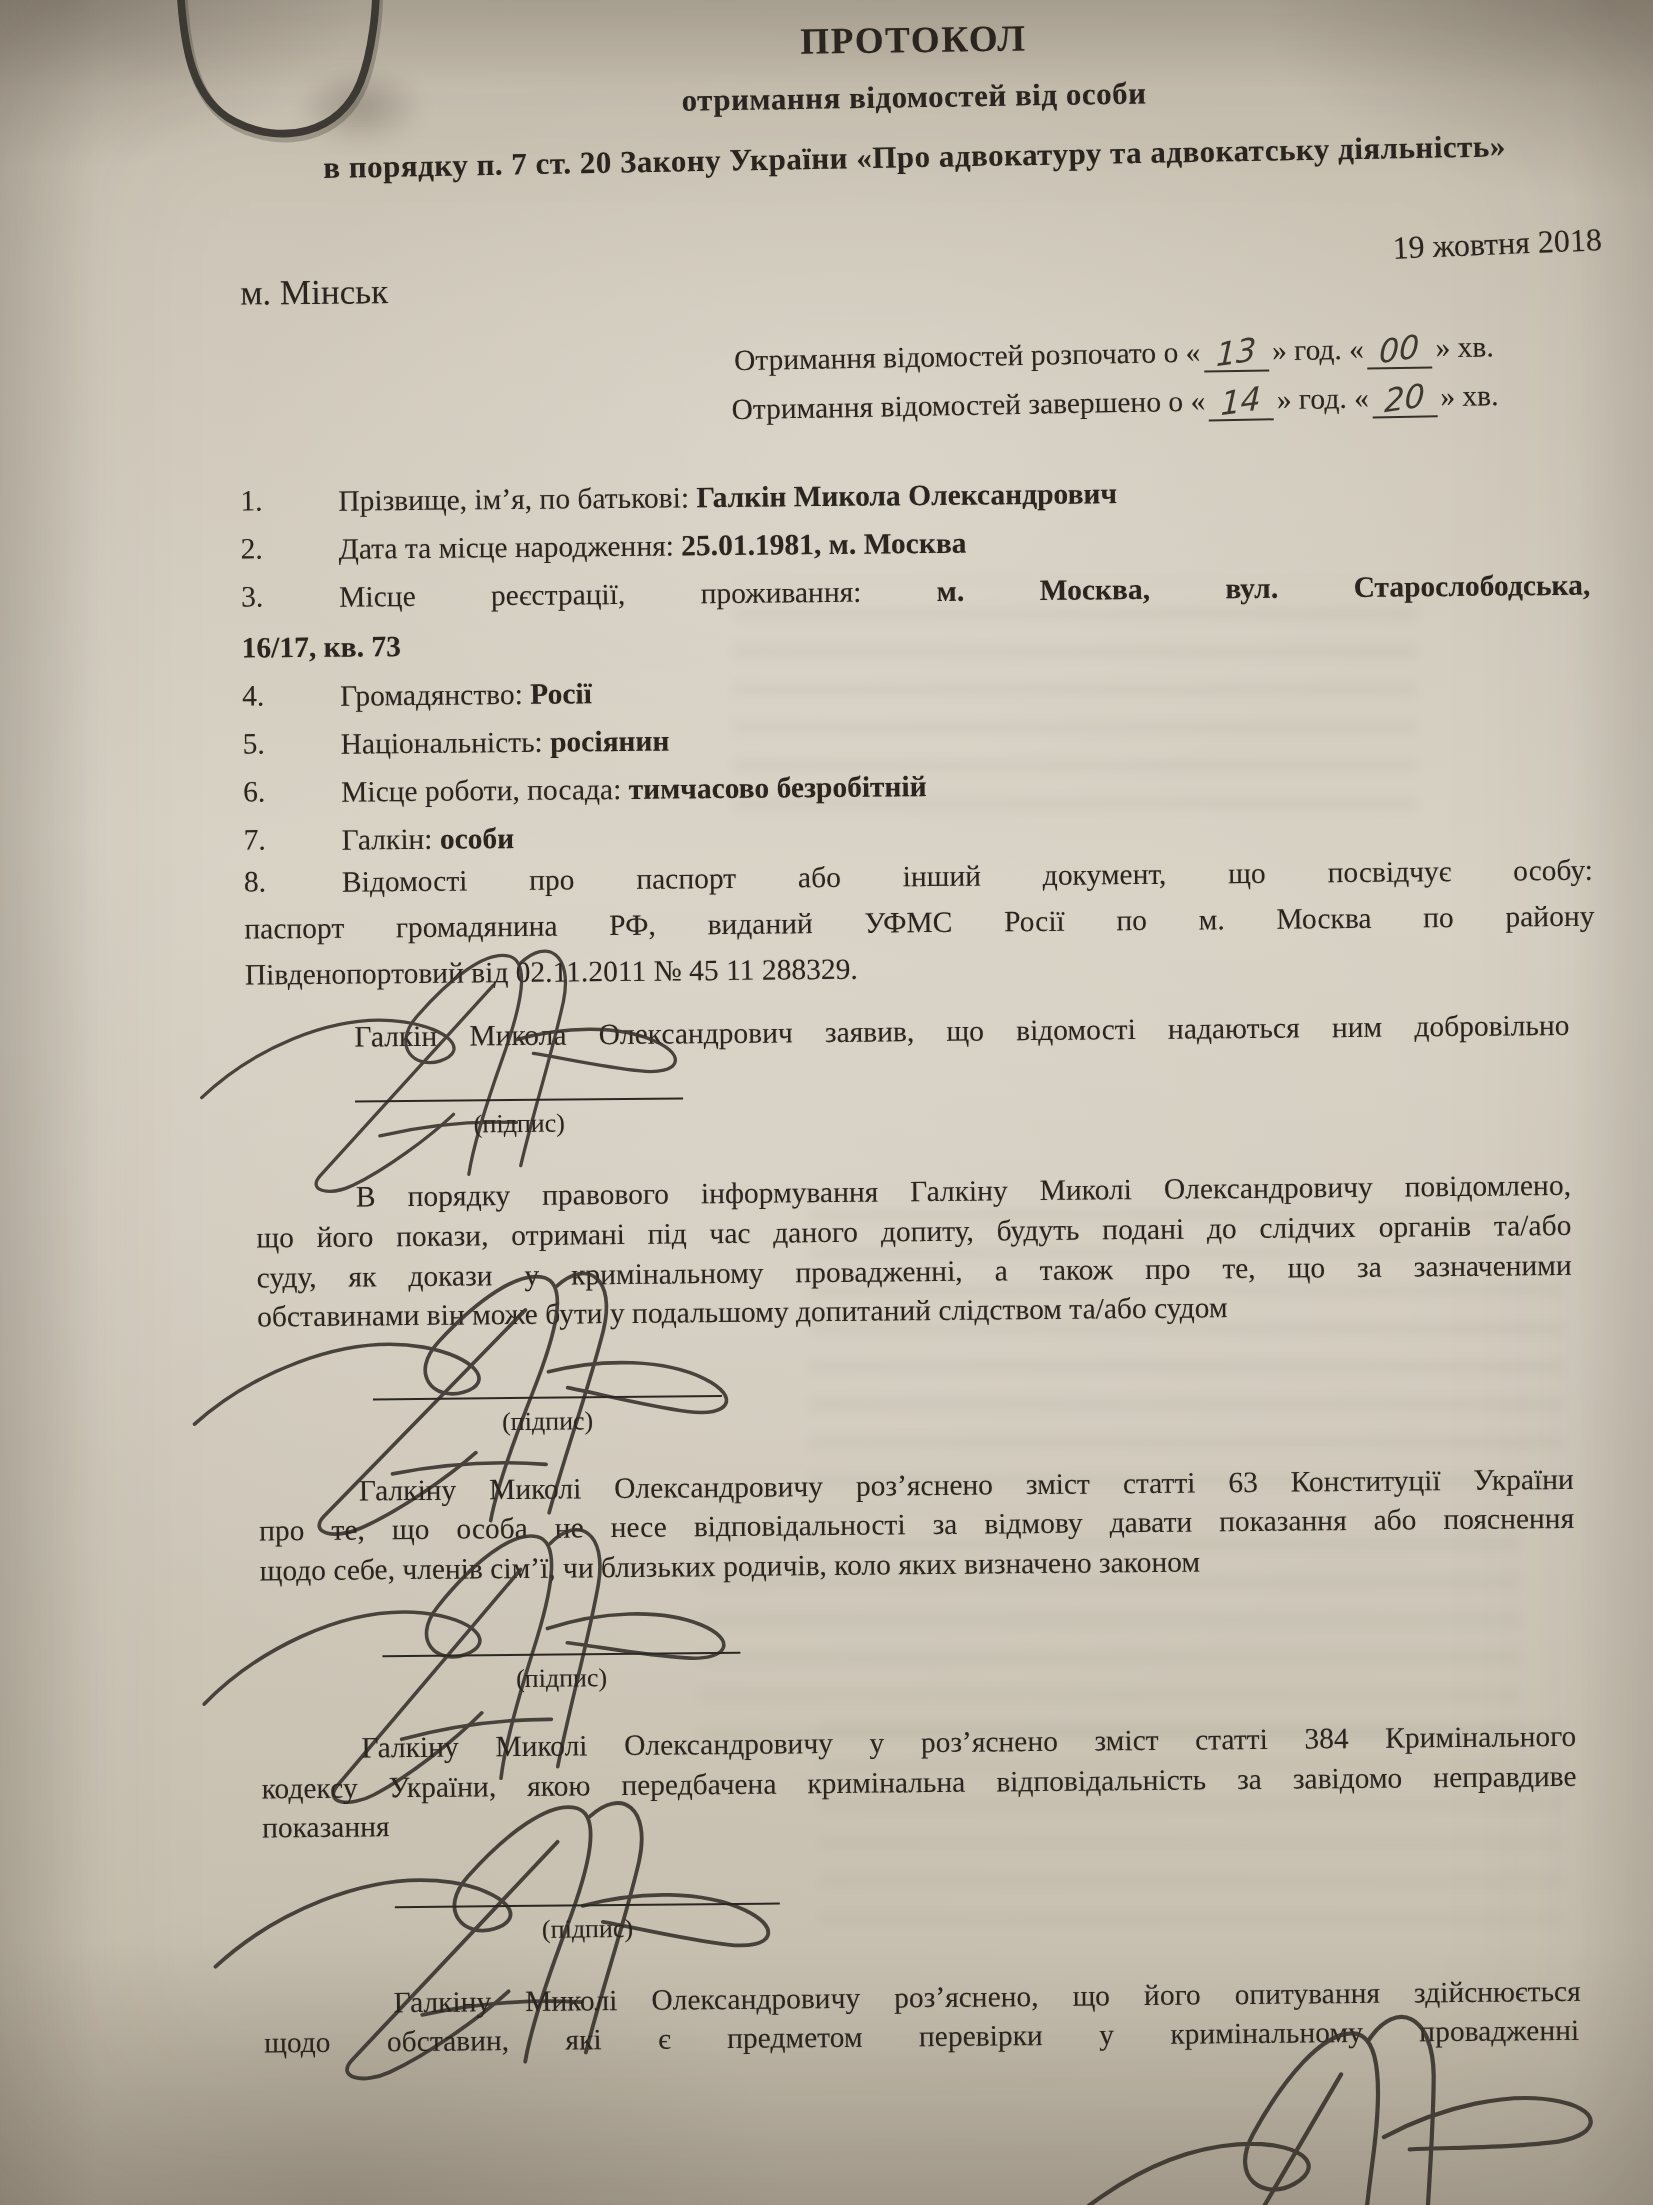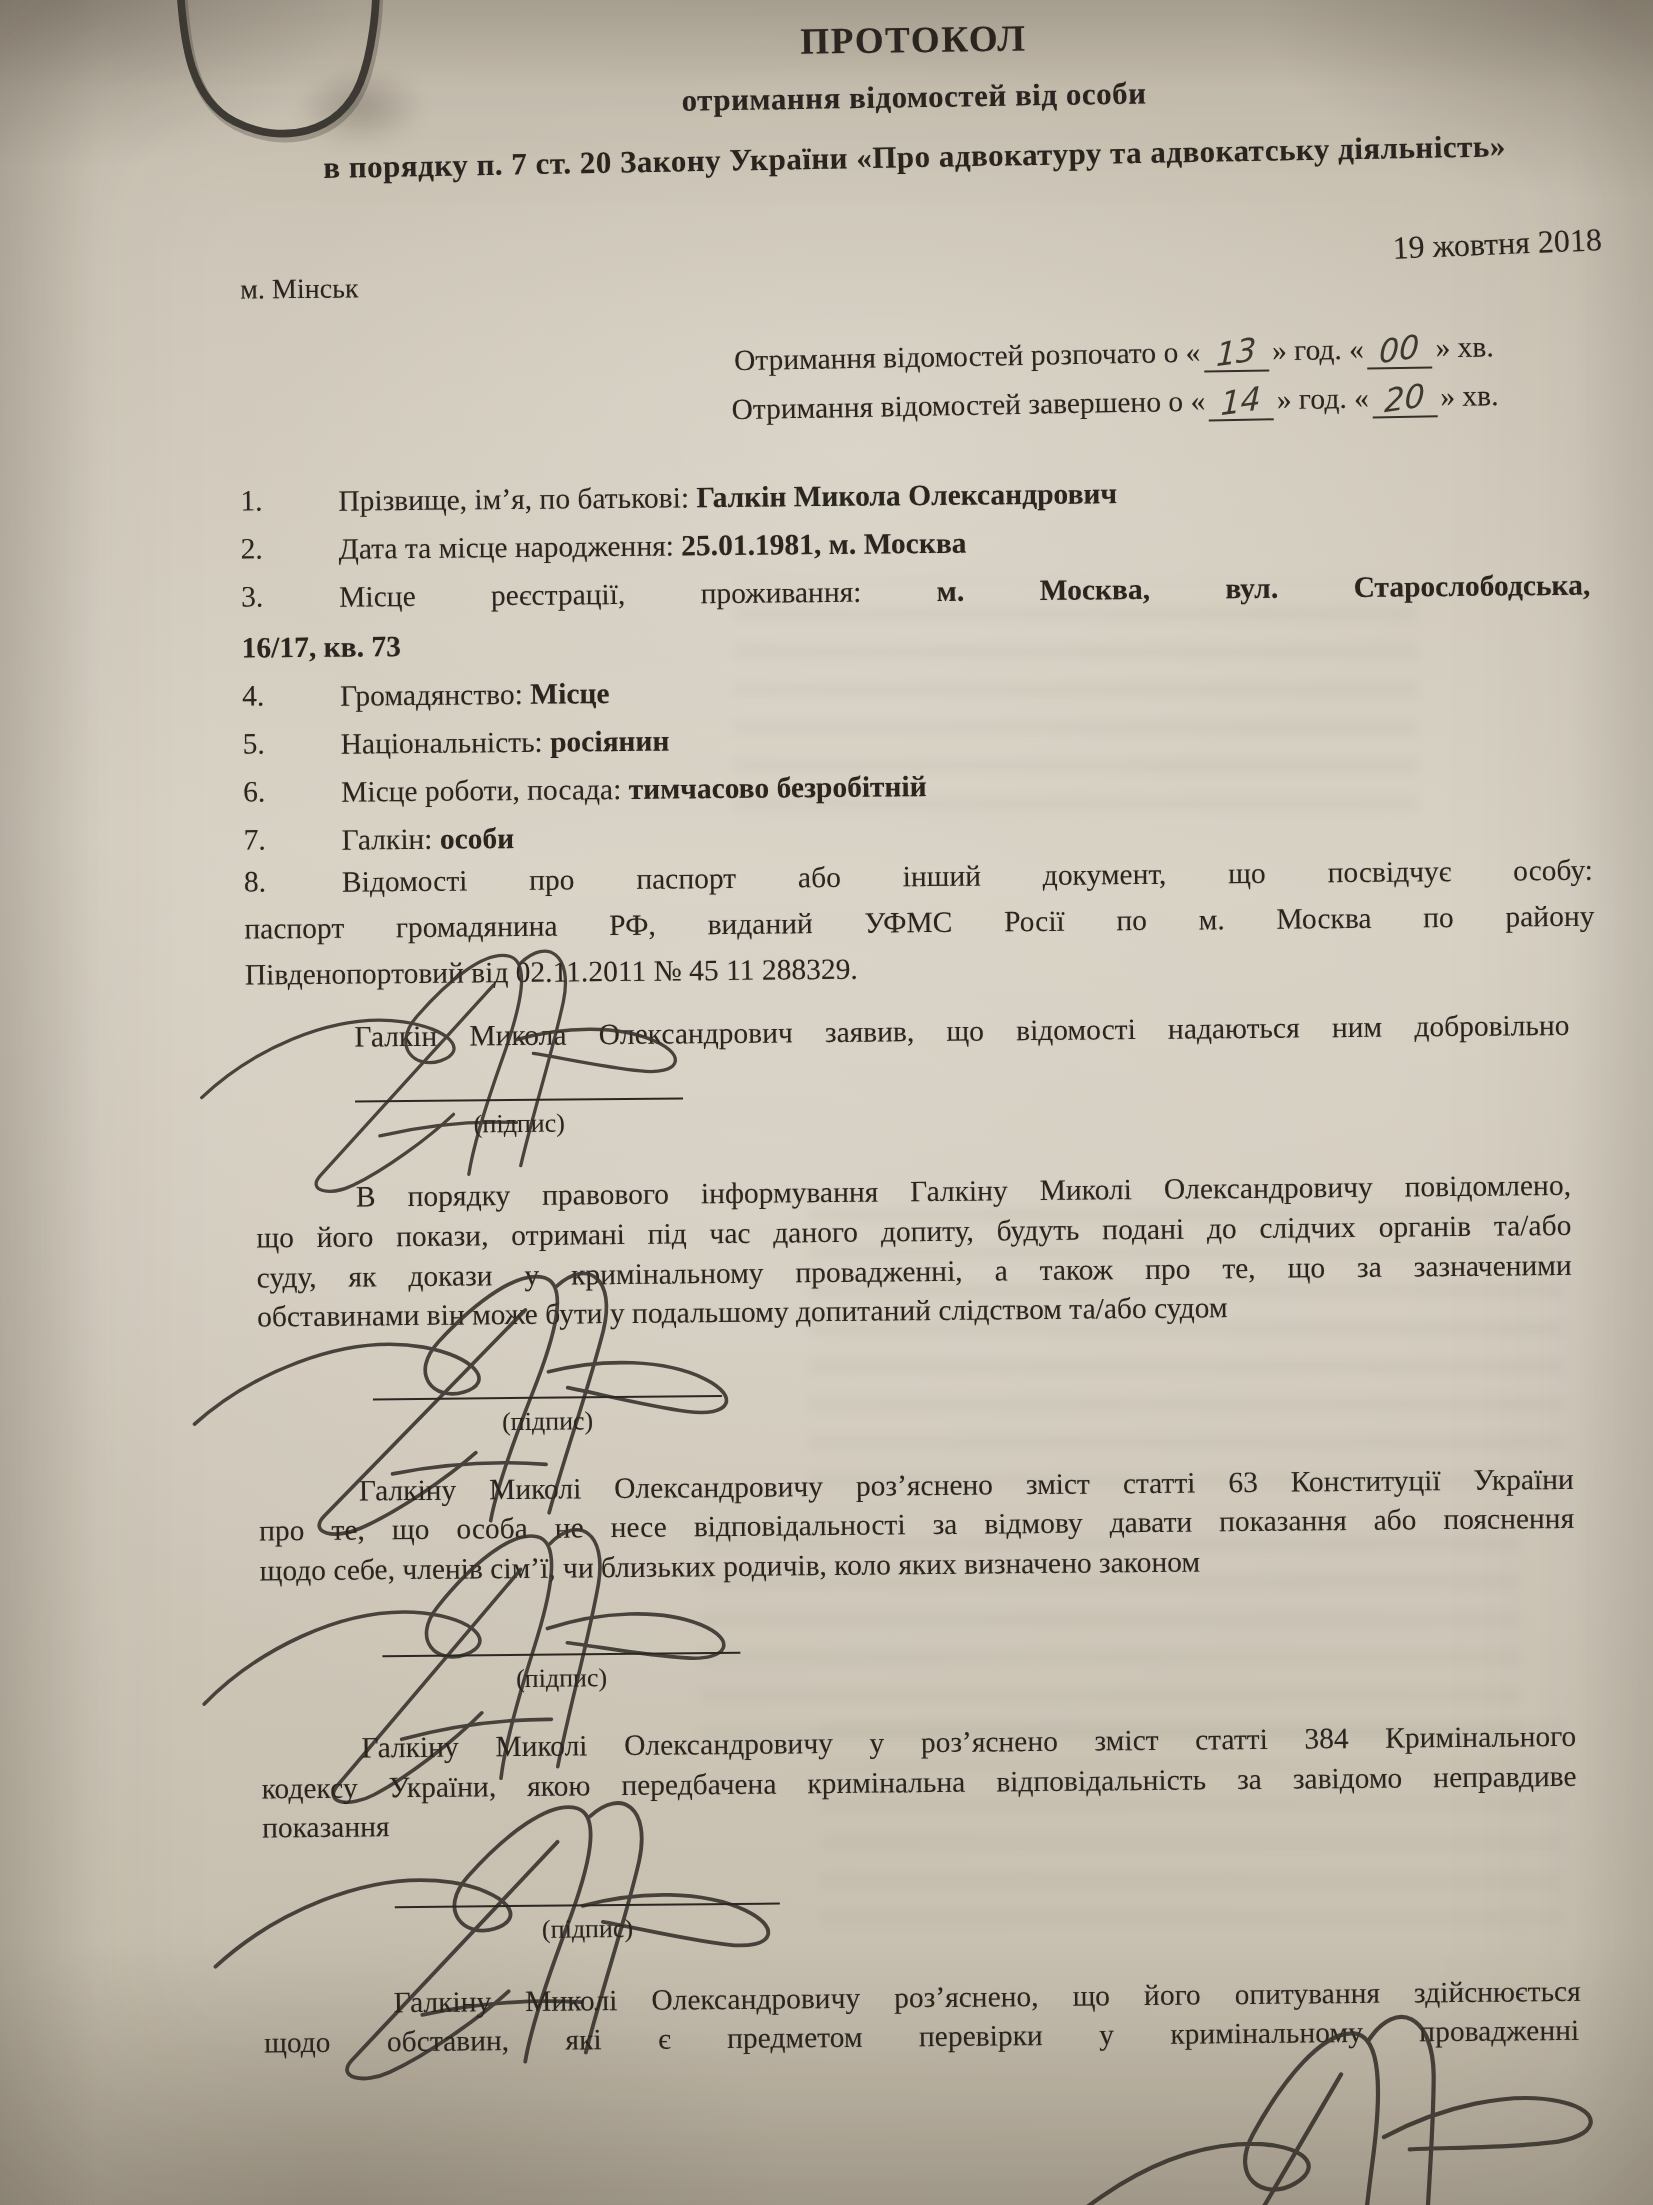--- a/index.html
+++ b/index.html
@@ -52,42 +52,42 @@
   <div class="ghost" style="left:809px;top:1192px;width:755px;height:295px;"></div>
   <div class="ghost" style="left:700px;top:1510px;width:820px;height:230px;"></div>
   <div class="ghost" style="left:820px;top:1717px;width:744px;height:208px;opacity:.08;"></div>
 
   <div id="sheet">
 
     <div class="title t1">ПРОТОКОЛ</div>
     <div class="title t2">отримання відомостей від особи</div>
     <div class="title t3">в порядку п. 7 ст. 20 Закону України «Про адвокатуру та адвокатську діяльність»</div>
 
-    <div class="line" style="left:246px;top:267px;font-size:28px;">м. Мінськ</div>
+    <div class="line" style="left:246px;top:267px;font-size:35px;">м. Мінськ</div>
     <div class="line" style="left:1324px;top:233px;width:284px;text-align:right;font-size:32px;transform:rotate(-1.8deg);">19 жовтня 2018</div>
 
     <div class="line time" style="left:739px;top:337px;">
       <span>Отримання відомостей розпочато о «</span><span class="hand"><i>13</i></span><span>» год. «</span><span class="hand"><i>00</i></span><span>» хв.</span>
     </div>
     <div class="line time" style="left:736px;top:386px;">
       <span>Отримання відомостей завершено о «</span><span class="hand"><i>14</i></span><span>» год. «</span><span class="hand"><i>20</i></span><span>» хв.</span>
     </div>
 
     <div class="num" style="left:244px;top:479px;">1.</div>
     <div class="line" style="left:342px;top:479px;"><span>Прізвище, ім’я, по батькові: </span><span class="b">Галкін Микола Олександрович</span></div>
 
     <div class="num" style="left:244px;top:527px;">2.</div>
     <div class="line" style="left:342px;top:527px;"><span>Дата та місце народження: </span><span class="b">25.01.1981, м. Москва</span></div>
 
     <div class="num" style="left:244px;top:575px;">3.</div>
     <div class="line j" style="left:342px;top:575px;width:1251px;"><span>Місце реєстрації, проживання: </span><span class="b">м. Москва, вул. Старослободська,</span></div>
     <div class="line" style="left:244px;top:625px;"><span></span><span class="b">16/17, кв. 73</span></div>
 
     <div class="num" style="left:244px;top:674px;">4.</div>
-    <div class="line" style="left:342px;top:674px;"><span>Громадянство: </span><span class="b">Місце</span></div>
+    <div class="line" style="left:342px;top:674px;"><span>Громадянство: </span><span class="b">Росії</span></div>
 
     <div class="num" style="left:244px;top:722px;">5.</div>
     <div class="line" style="left:342px;top:722px;"><span>Національність: </span><span class="b">росіянин</span></div>
 
     <div class="num" style="left:244px;top:770px;">6.</div>
     <div class="line" style="left:342px;top:770px;"><span>Місце роботи, посада: </span><span class="b">тимчасово безробітній</span></div>
 
     <div class="num" style="left:244px;top:818px;">7.</div>
     <div class="line" style="left:342px;top:818px;"><span>Галкін: </span><span class="b">особи</span></div>
 

